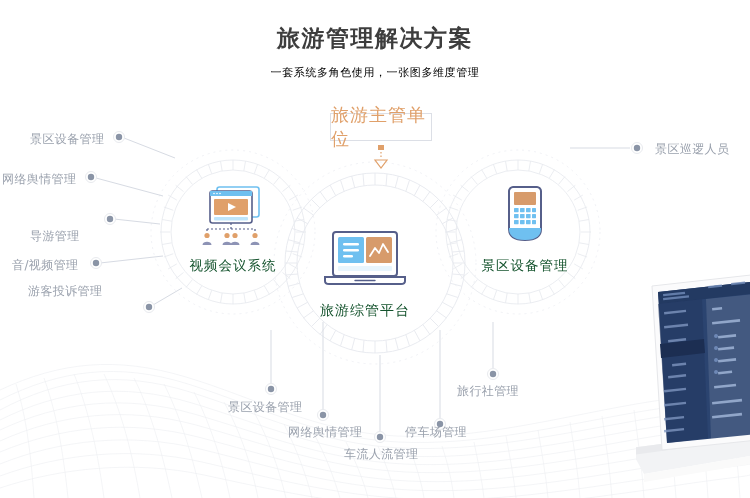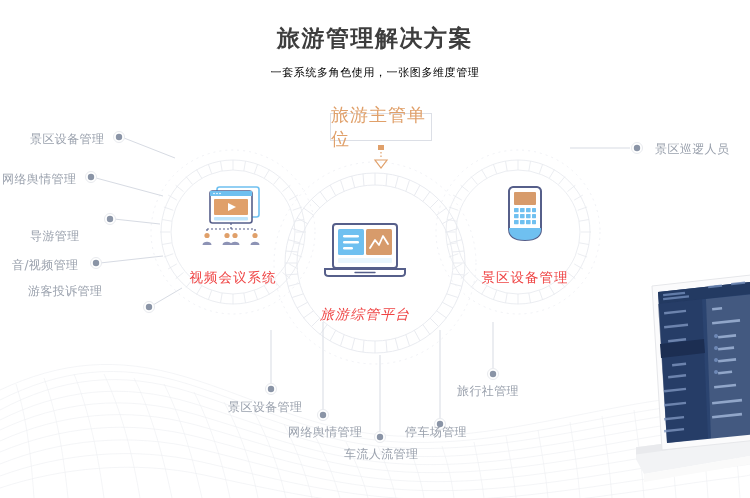--- a/index.html
+++ b/index.html
@@ -65,29 +65,29 @@
   #rings { position: absolute; left: 0; top: 0; width: 750px; height: 498px; }
 
   
   .node {
     position: absolute;
     text-align: center;
     width: 160px;
   }
   .node .caption {
     font-size: 13.5px;
-    color: #ef4444;
+    color: #14532d;
     letter-spacing: 1px;
-    margin-top: 22px;
+    margin-top: 10px;
     white-space: nowrap;
   }
   .node.center .caption { font-size: 14px; }
 
   #node-video  { left: 153px; top: 185px; }
-  #node-center { left: 285px; top: 222px; font-style: italic; }
+  #node-center { left: 285px; top: 230px; }
   #node-mobile { left: 445px; top: 185px; }
 
   .icon-wrap { display: flex; justify-content: center; align-items: flex-end; }
 
   
   .spoke-label {
     position: absolute;
     font-size: 12px;
     color: #9aa1ad;
     white-space: nowrap;

